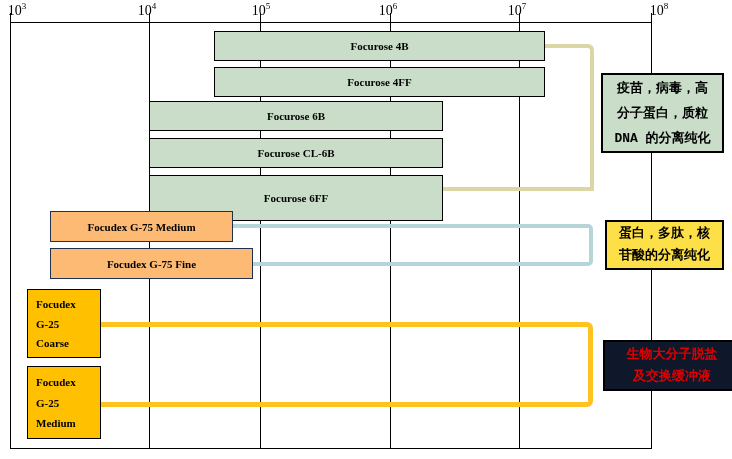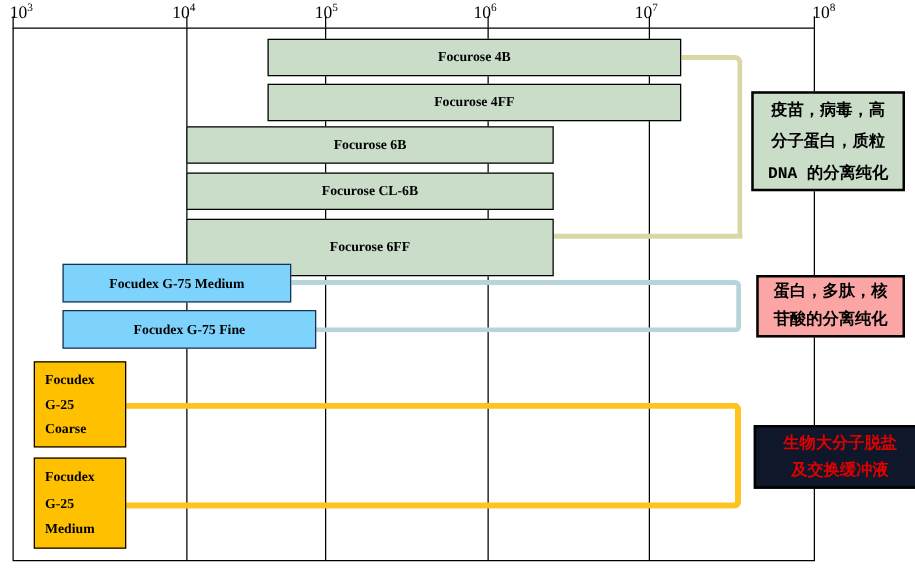--- a/index.html
+++ b/index.html
@@ -16,21 +16,21 @@
     font-weight:normal; font-size:14px; color:#000; white-space:nowrap;
   }
   .ticklabel sup { font-size:9px; vertical-align:super; }
   
   .bar {
     position:absolute; box-sizing:border-box; display:flex;
     align-items:center; justify-content:center;
     font-weight:bold; font-size:11px; color:#000; white-space:nowrap;
   }
   .bar.green { background:#C9DDC9; border:1px solid #000000; }
-  .bar.blue  { background:#7dd3fc; border:1px solid #1F3050;text-align:right; }
+  .bar.blue  { background:#fdba74; border:1px solid #1F3050;text-align:right; }
   .bar.yellowbox {
     background:#FFC000; border:1px solid #000000;
     flex-direction:column; align-items:flex-start; justify-content:space-evenly;
     padding-left:8px;
     margin-left:17px;
   }
   
   .beige-corner {
     position:absolute; left:545px; top:44px; width:49px; height:146px;
     border-top:4px solid #DBD7A5; border-right:4px solid #DBD7A5;
@@ -52,21 +52,21 @@
   }
   
   .annot {
     position:absolute; box-sizing:border-box;
     display:flex; flex-direction:column; align-items:center; justify-content:center;
     font-family:Liberation Mono, monospace; font-weight:bold; font-size:13px;
     color:#000; text-align:center;
   }
   .annot .line { line-height:25px; white-space:nowrap; }
   .annot.green { left:601px; top:73px; width:123px; height:80px; background:#C9DDC9; border:2px solid #000; }
-  .annot.blue  { left:605px; top:220px; width:119px; height:50px; background:#fca5a5; border:2px solid #000; }
+  .annot.blue  { left:605px; top:220px; width:119px; height:50px; background:#fde047; border:2px solid #000; }
   .annot.blue .line, .annot.yellow .line { line-height:22px; }
   .annot.yellow { left:603px; top:340px; width:138px; height:51px; background:#0f172a; border:2px solid #000; color:#E00000; }
 </style>
 </head>
 <body>
 
 <div class="canvas">
 
   <div class="ticklabel" style="left:17px"><span>10</span><sup>3</sup></div>
   <div class="ticklabel" style="left:147px"><span>10</span><sup>4</sup></div>

